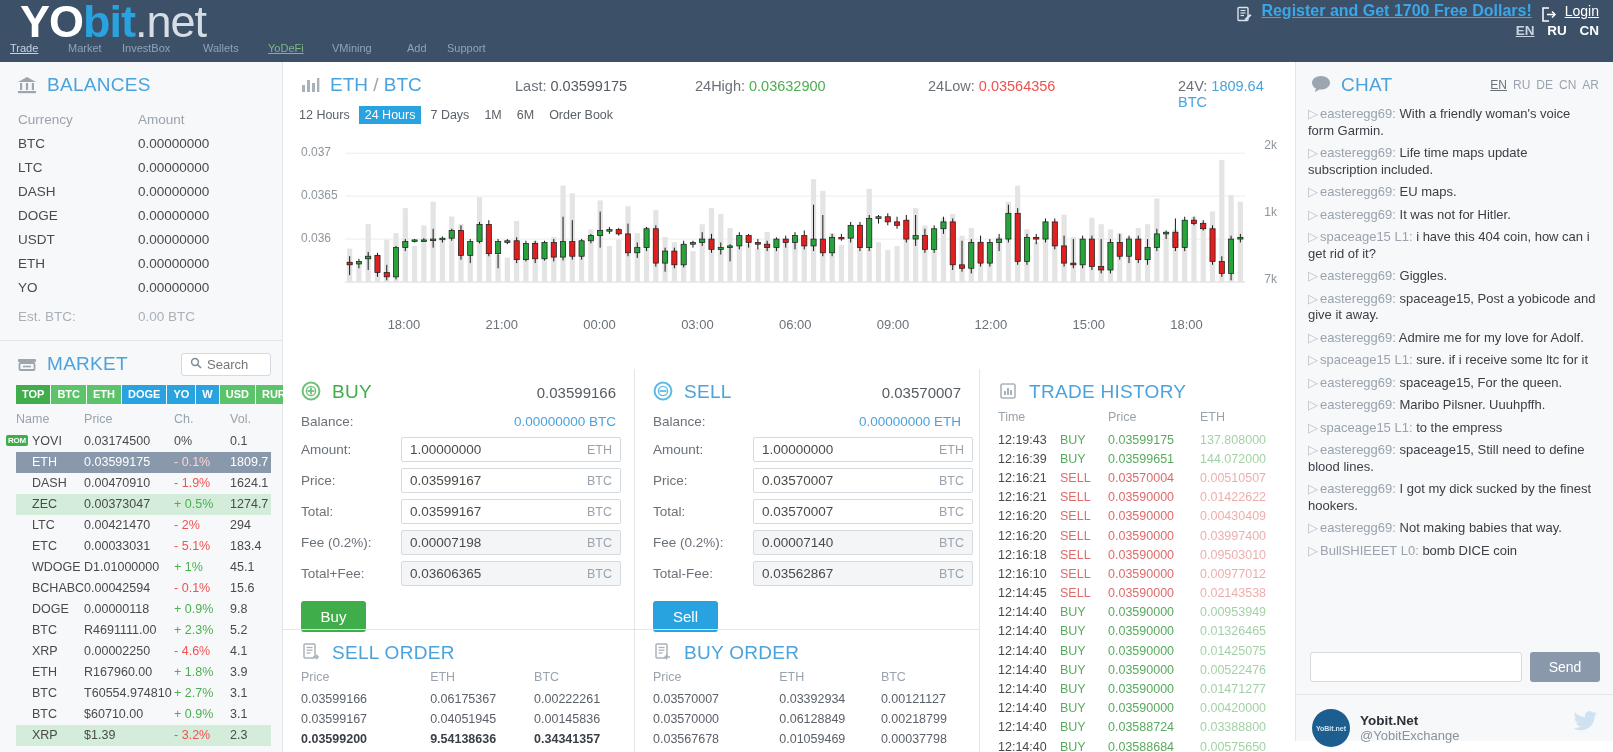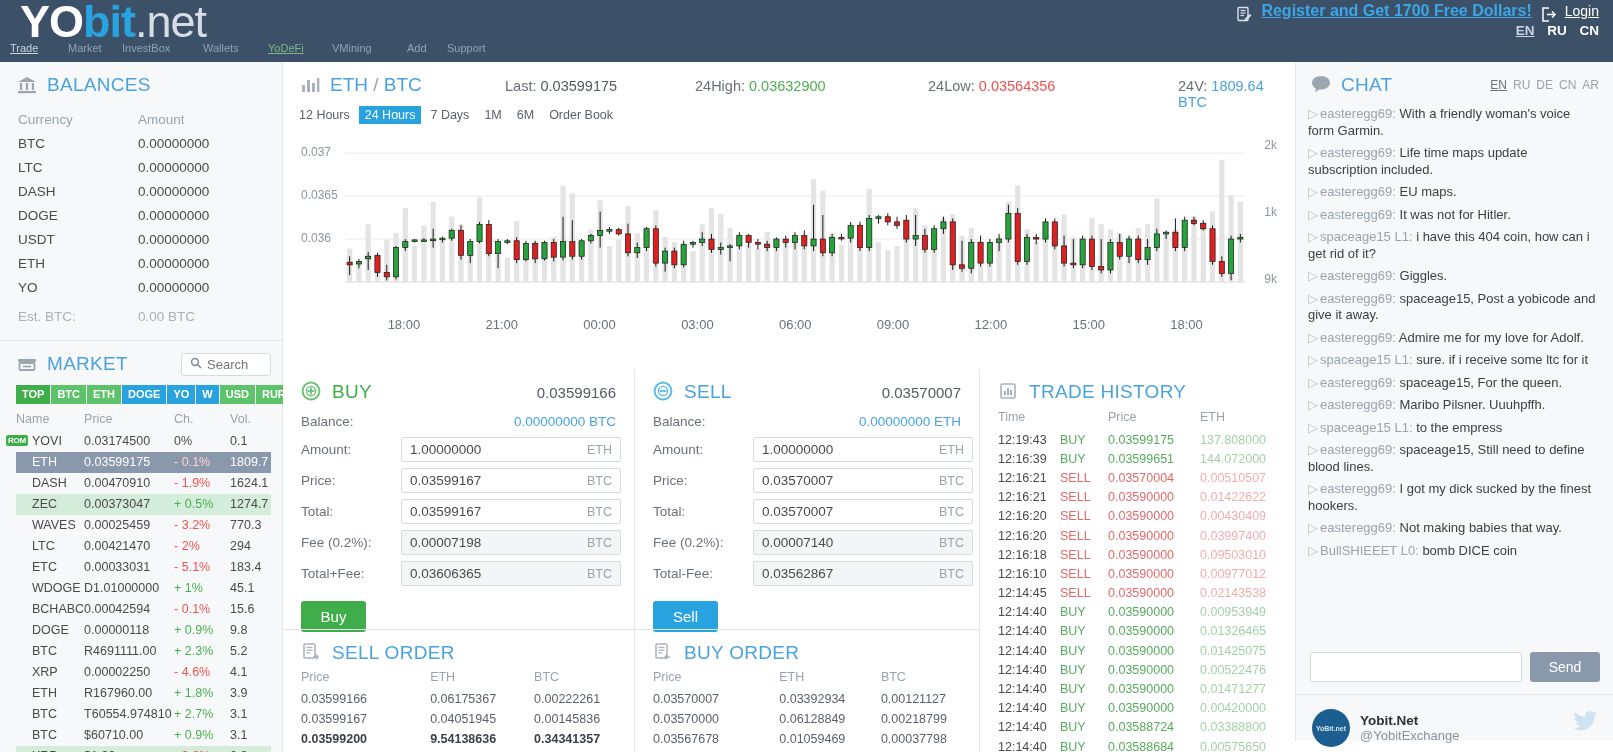--- a/index.html
+++ b/index.html
@@ -104,21 +104,21 @@
     position: absolute; left: -10px; top: 4px;
     background: #3fae4a; color: #fff; font-size: 8px; font-weight: bold;
     padding: 1px 2px; border-radius: 2px; letter-spacing: -.2px;
   }
   
   .chart-head { padding: 12px 16px 0 16px; position: relative; height: 68px; }
   .pair-row { display: flex; align-items: center; }
   .pair { font-size: 19px; color: #4ba3dd; margin-left: 9px; }
   .pair .slash { color: #9aa3ad; }
   .stat { position: absolute; font-size: 14.5px; color: #6b7178; top: 16px; }
-  .stat-last { left: 222px; }
+  .stat-last { left: 232px; }
   .stat-high { left: 412px; }
   .stat-low { left: 645px; }
   .stat-vol { left: 895px; }
   .v-green { color: #4caf50; }
   .v-red { color: #ef5350; }
   .v-blue { color: #4ba3dd; }
   .v-dark { color: #555b61; }
   .ranges { position: absolute; left: 10px; top: 44px; display: flex; gap: 3px; font-size: 12.5px; }
   .range { padding: 2px 6px; color: #5b6views; color: #5b6168; cursor: pointer; }
   .range.active { background: #29a3e0; color: #fff; }
@@ -383,26 +383,20 @@
             <td class="c-name"><span>DASH</span></td>
             <td class="c-price">0.00470910</td>
             <td class="c-ch down">- 1.9%</td>
             <td>1624.1</td>
           </tr>
           <tr class="row-green">
             <td class="c-name"><span>ZEC</span></td>
             <td class="c-price">0.00373047</td>
             <td class="c-ch up">+ 0.5%</td>
             <td>1274.7</td>
-          </tr>
-          <tr>
-            <td class="c-name"><span>WAVES</span></td>
-            <td class="c-price">0.00025459</td>
-            <td class="c-ch down">- 3.2%</td>
-            <td>770.3</td>
           </tr>
           <tr>
             <td class="c-name"><span>LTC</span></td>
             <td class="c-price">0.00421470</td>
             <td class="c-ch down">- 2%</td>
             <td>294</td>
           </tr>
           <tr>
             <td class="c-name"><span>ETC</span></td>
             <td class="c-price">0.00033031</td>
@@ -804,21 +798,21 @@
         <line x1="932.0824742268042" y1="105.62352941176422" x2="932.0824742268042" y2="150.28235294117596" stroke="#1a1a1a" stroke-width="1"></line>
         <rect x="929.4845360824743" y="109.05882352941174" width="5.195876288659795" height="34.35294117647038" fill="#26a33a" stroke="#1a1a1a" stroke-width="0.7"></rect>
         <line x1="941.360824742268" y1="103.90588235294075" x2="941.360824742268" y2="112.49411764705866" stroke="#1a1a1a" stroke-width="1"></line>
         <rect x="938.7628865979382" y="107.34117647058767" width="5.195876288659795" height="1.7176470588240704" fill="#26a33a" stroke="#1a1a1a" stroke-width="0.7"></rect>
       </svg>
       <div class="y-lab" style="top: 15.1765px;">0.037</div>
       <div class="y-lab" style="top: 58.1176px;">0.0365</div>
       <div class="y-lab" style="top: 101.059px;">0.036</div>
       <div class="y2-lab" style="top: 8px;">2k</div>
       <div class="y2-lab" style="top: 74.62px;">1k</div>
-      <div class="y2-lab" style="top: 142px;">9k</div>
+      <div class="y2-lab" style="top: 142px;">7k</div>
       <div class="x-lab" style="left: 88.6522px;">18:00</div>
       <div class="x-lab" style="left: 186.478px;">21:00</div>
       <div class="x-lab" style="left: 284.304px;">00:00</div>
       <div class="x-lab" style="left: 382.13px;">03:00</div>
       <div class="x-lab" style="left: 479.957px;">06:00</div>
       <div class="x-lab" style="left: 577.783px;">09:00</div>
       <div class="x-lab" style="left: 675.609px;">12:00</div>
       <div class="x-lab" style="left: 773.435px;">15:00</div>
       <div class="x-lab" style="left: 871.261px;">18:00</div>
     </div>

